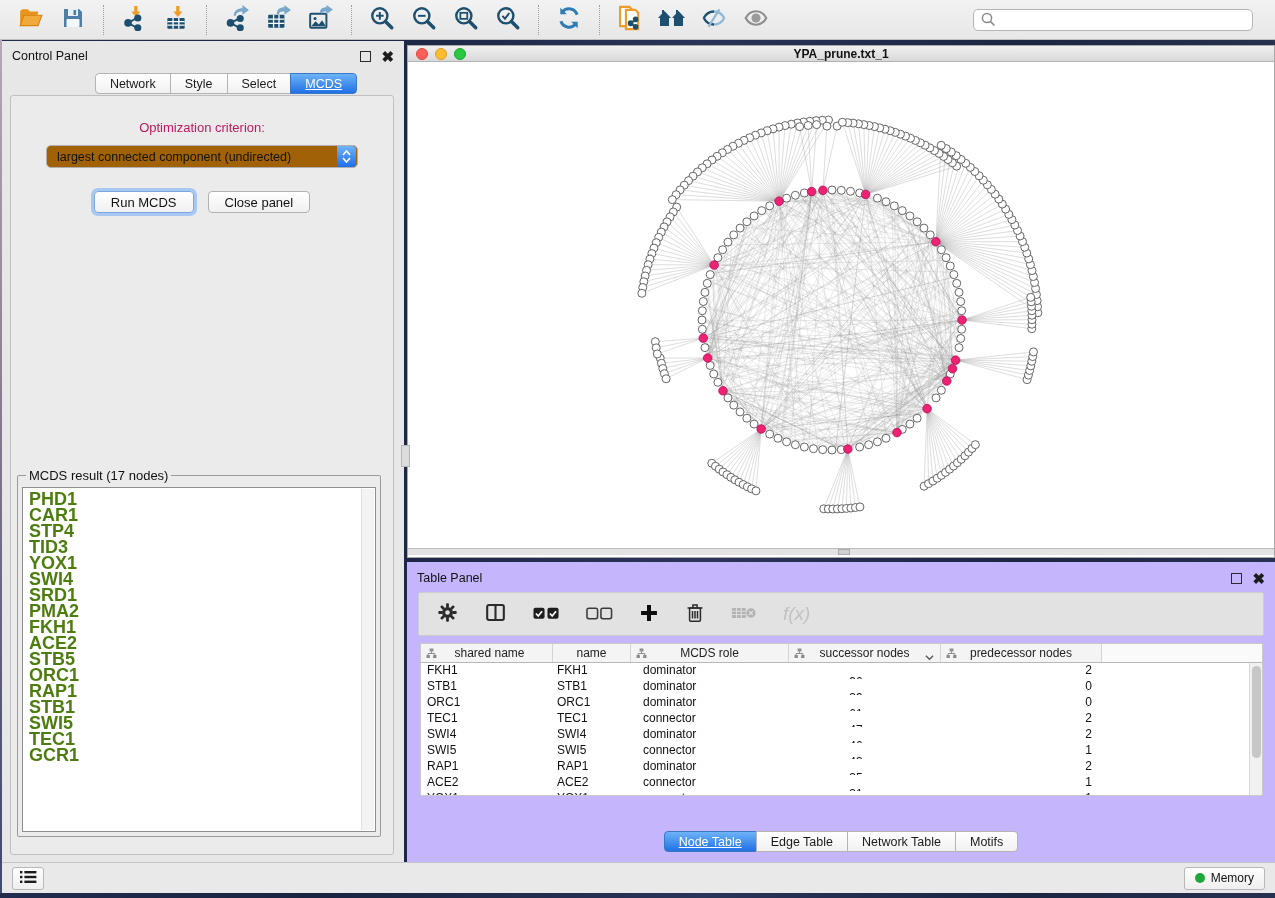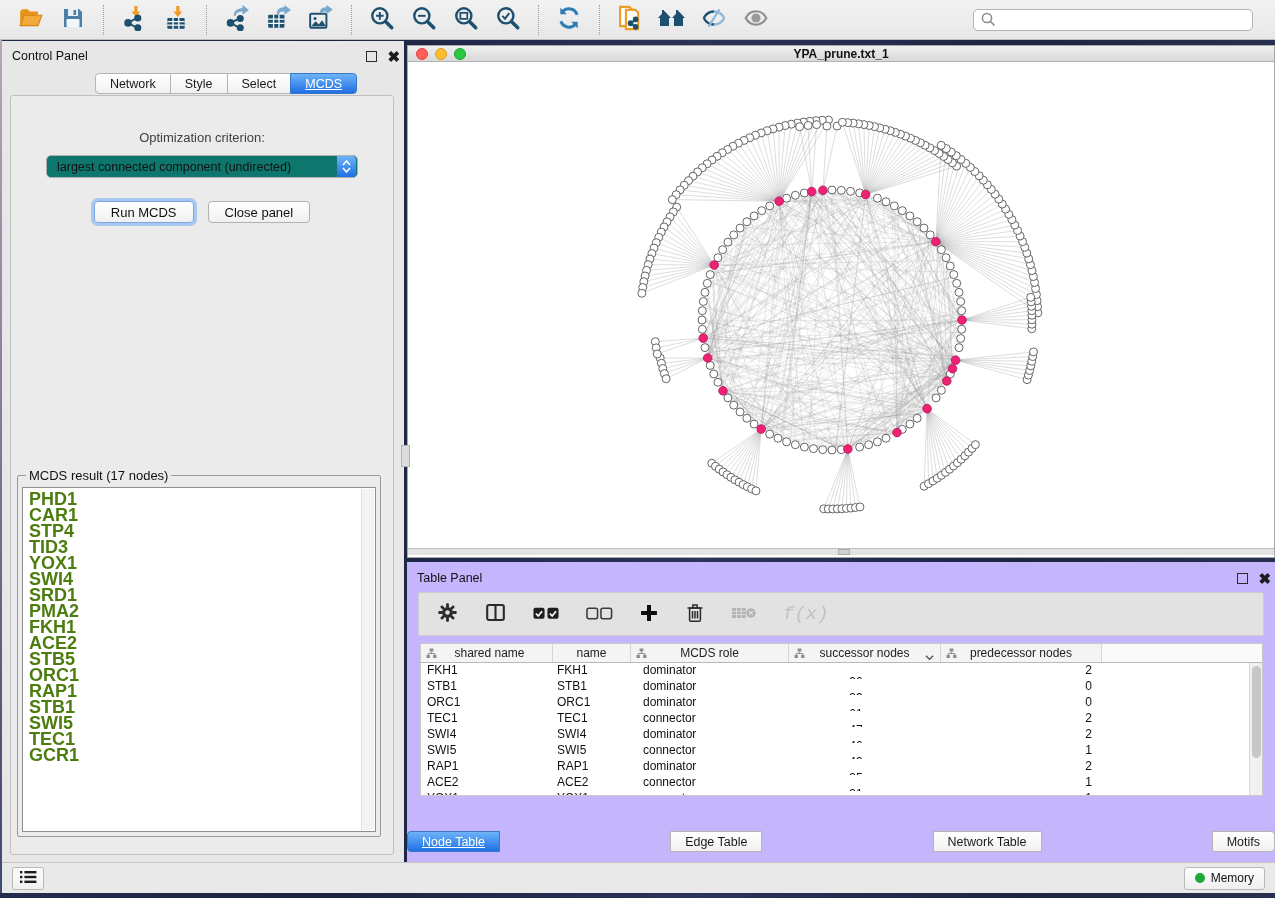--- a/index.html
+++ b/index.html
@@ -23,43 +23,43 @@
     margin-left:auto; margin-right:12px; width:280px; height:22px;
     background:#fff; border:1px solid #b5b5b5; border-radius:5px;
     display:flex; align-items:center; padding:0 6px;
   }
   .searchbox input { border:none; outline:none; flex:1; font-size:12px; background:transparent; }
   
   .left-edge { position:absolute; left:0; top:40px; width:2px; height:853px;
     background:linear-gradient(#b7a6b8,#8f7d95 40%,#55577a 80%,#3e4a6e); }
   
   .control-panel { position:absolute; left:2px; top:41px; width:402px; height:821px; background:#e7e7e7; }
-  .panel-titlebar { height:26px; display:flex; align-items:center; padding:4px 4px 0 10px; }
+  .panel-titlebar { height:26px; display:flex; align-items:center; padding:4px 10px 0 10px; }
   .panel-title { font-size:12.5px; color:#111; }
   .panel-winbtns { margin-left:auto; display:flex; align-items:center; gap:10px; }
   .float-btn { width:11px; height:11px; border:1.6px solid #2b2b2b; background:transparent; display:inline-block; cursor:pointer; }
   .close-btn { font-size:15px; font-weight:bold; color:#1c1c1c; line-height:11px; cursor:pointer; background:none; border:none; }
   .cp-tabs { position:absolute; left:0; right:0; top:32px; display:flex; justify-content:center; z-index:2;padding-left:46px; }
   .cp-tab, .bt-tab {
     height:21px; padding:0 14px; font-size:12.5px; color:#1a1a1a;
     background:linear-gradient(#ffffff,#f1f1f1); border:1px solid #b4b4b4;
     margin-left:-1px; display:flex; align-items:center; cursor:pointer;
   }
   .cp-tab:first-child, .bt-tab:first-child { border-radius:4px 0 0 4px; margin-left:0; }
   .cp-tab:last-child, .bt-tab:last-child { border-radius:0 4px 4px 0; }
   .cp-tab.active, .bt-tab.active {
     background:linear-gradient(#6db3f8,#2071e5); color:#fff; border-color:#3a77c9;text-decoration:underline;
   }
   .cp-content {
     position:absolute; left:8px; right:10px; top:54px; bottom:7px;
     background:#ebebeb; border:1px solid #c0c0c0; border-radius:3px;
   }
-  .opt-label { text-align:center; font-size:13px; color:#404040; margin-top:34px; }
+  .opt-label { text-align:center; font-size:13px; color:#be185d; margin-top:24px; }
   .dropdown {
-    width:312px; height:23px; margin:10px auto 0 auto; background:#0f766e;
+    width:312px; height:23px; margin:10px auto 0 auto; background:#a16207;
     border:1px solid #b0b0b0; border-radius:5px; display:flex; align-items:center;
     font-size:12.5px; color:#111; cursor:pointer; position:relative;
   }
   .dropdown .dd-text { padding-left:10px; flex:1; }
   .dd-stepper {
     width:19px; height:21px; border-radius:0 4px 4px 0; margin-right:1px;
     background:linear-gradient(#6db3f8,#1e6ee8); display:flex; flex-direction:column;
     align-items:center; justify-content:center; gap:1px;
   }
   .btn-row { display:flex; justify-content:center; gap:14px; margin-top:23px; }
@@ -98,41 +98,41 @@
   .net-bottom { height:7px; background:#e3e3e3; border-top:1px solid #bcbcbc; position:relative; }
   .hsplit-grip { position:absolute; left:430px; top:0; width:12px; height:6px; background:#d0d0d0; border:1px solid #adadad; }
   
   .table-panel { position:absolute; left:407px; top:562px; right:0; height:300px; background:#c4b5fd; }
   .tp-toolbar { position:absolute; left:11px; right:11px; top:30px; height:44px;
     background:#e2e2e2; border:1px solid #cdcdcd; border-radius:2px;
     display:flex; align-items:center; padding-left:18px; }
   .tp-btn { border:none; background:transparent; margin-right:26px; cursor:pointer;
     display:flex; align-items:center; justify-content:center; }
   .tp-btn.disabled { opacity:.45; cursor:default; }
-  .fx-label { font-family:Liberation Mono, monospace; font-style:italic; font-size:19px; color:#9a9a9a; }
+  .fx-label { font-family:Liberation Sans, sans-serif; font-style:italic; font-size:19px; color:#9a9a9a; }
   .grid-wrap { position:absolute; left:13px; right:12px; top:81px; bottom:66px; background:#fff;
     border:1px solid #c9c9c9; overflow:hidden; }
   .grid-header { display:flex; height:19px; background:#f4f4f4; border-bottom:1px solid #b9b9b9; }
   .gh-cell { position:relative; display:flex; align-items:center; justify-content:center;
     font-size:12px; color:#222; border-right:1px solid #d4d4d4; cursor:pointer; }
   .gh-icon { position:absolute; left:5px; top:4px; }
   .gh-chevron { position:absolute; right:6px; top:6px; }
   .grid-body { position:relative; }
   .grid-row { display:flex; height:16px; }
   .gc { font-size:12px; color:#111; white-space:nowrap; overflow:hidden; }
   .c0 { width:132px; padding-left:6px; }
   .c1 { width:78px;  padding-left:4px; }
   .c2 { width:158px; padding-left:12px; }
   .c3 { width:152px; text-align:center; padding-right:18px;margin-top:12px; }
   .c4 { width:161px; text-align:right; padding-right:10px; }
   .grid-vscroll { position:absolute; right:0; top:19px; bottom:0; width:13px;
     background:#f1f1f1; border-left:1px solid #d8d8d8; }
   .grid-vthumb { position:absolute; left:1.5px; width:9px; top:3px; height:92px;
     background:#c7c7c7; border-radius:5px; cursor:grab; }
-  .tp-tabs { position:absolute; left:0; right:0; bottom:10px; display:flex; justify-content:space-between; }
+  .tp-tabs { position:absolute; left:0; right:0; bottom:10px; display:flex; justify-content:center; }
   
   .status-bar { position:absolute; left:2px; right:0; bottom:5px; height:31px;
     background:#e9e9e9; border-top:1px solid #c4c4c4; display:flex; align-items:center; padding:0 10px; }
   .sb-btn { width:32px; height:23px; background:linear-gradient(#fdfdfd,#f0f0f0);
     border:1px solid #b8b8b8; border-radius:3px; display:flex; align-items:center; justify-content:center; cursor:pointer; }
   .memory-btn { margin-left:auto; height:23px; padding:0 10px; display:flex; align-items:center; gap:6px;
     background:linear-gradient(#fdfdfd,#efefef); border:1px solid #b8b8b8; border-radius:3px;
     font-size:12px; color:#111; cursor:pointer; }
   .mem-dot { width:10px; height:10px; border-radius:50%; background:#1fa83a; }
 </style>

